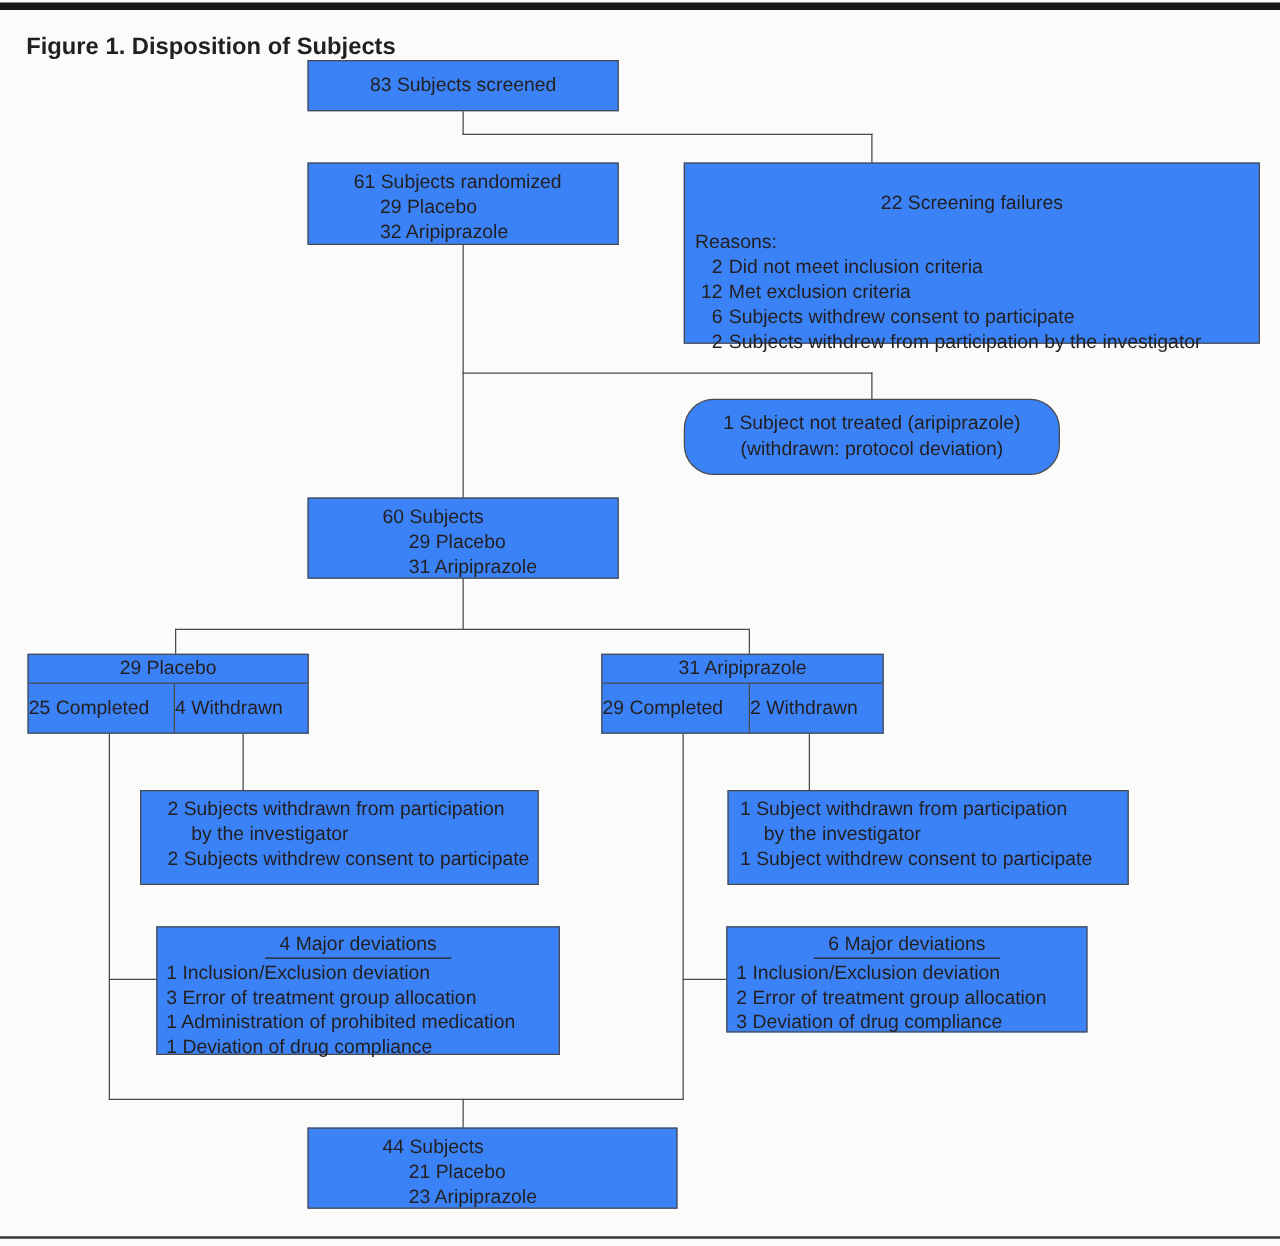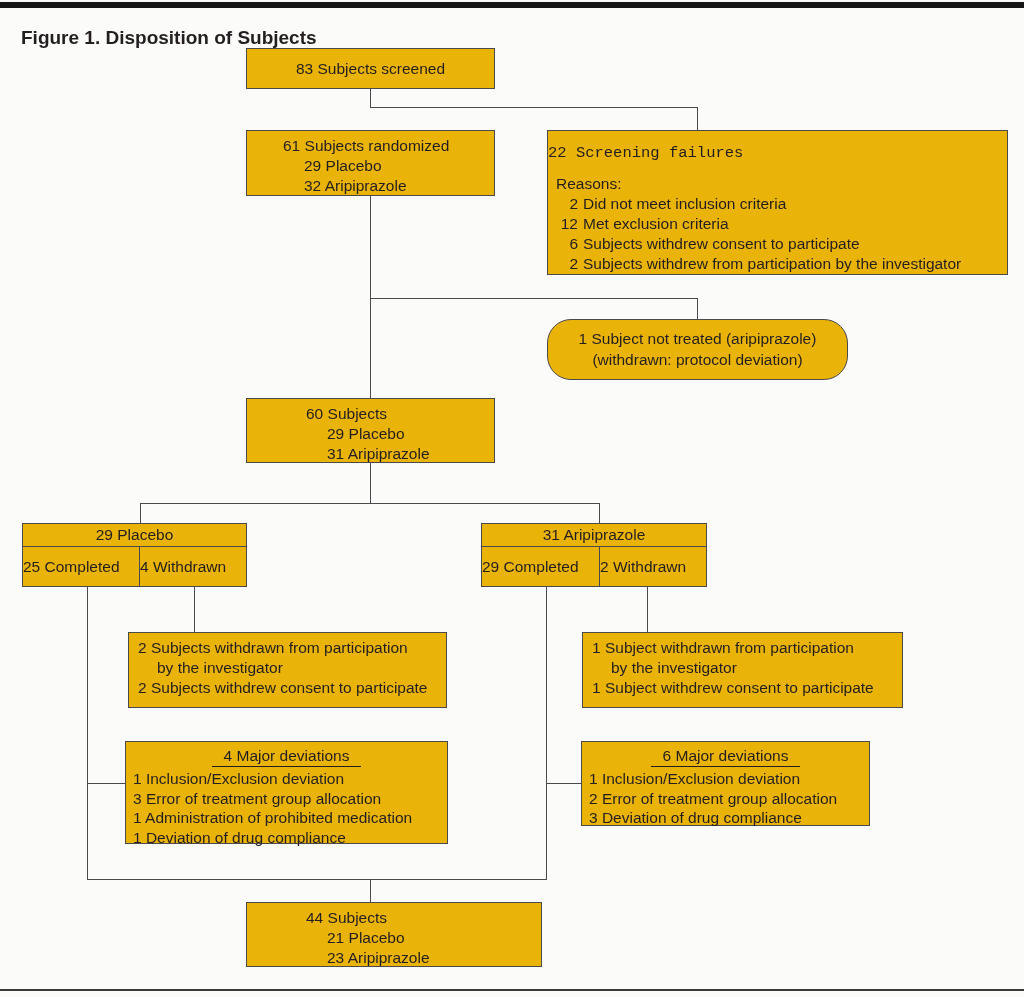--- a/index.html
+++ b/index.html
@@ -5,27 +5,27 @@
   html,body{margin:0;padding:0;background:#fbfbf9;}
   .page{position:relative;width:1024px;height:997px;background:#fbfbf9;
         font-family:"Liberation Sans",sans-serif;color:#231f20;overflow:hidden;}
   .rule-top{position:absolute;left:0;top:2px;width:1024px;height:6px;background:#161616;}
   .rule-bottom{position:absolute;left:0;top:989px;width:1024px;height:2px;background:#3a3a3a;}
   .figure-title{position:absolute;left:5px;top:11px;margin:16px;font-size:19px;font-weight:bold;}
   .hl,.vl{position:absolute;background:#4a4a4c;}
   .hl{height:1px;}
   .vl{width:1px;}
   .box{position:absolute;border:1px solid #4a4a4c;box-sizing:border-box;
-       font-size:15.5px;line-height:20px;background:#eab308;}
+       font-size:15.5px;line-height:20px;background:#3b82f6;}
   .center-single{display:flex;align-items:center;justify-content:center;}
   .bl{white-space:nowrap;}
   .pt5{padding-top:5px;}
   .tc{text-align:center;border-radius:24px;}
   
-  .sf-title{text-align:left;margin-top:12px;font-family:Liberation Mono, monospace;}
+  .sf-title{text-align:center;margin-top:22px;}
   .sf-reasons{margin-top:11px;padding-left:8px;}
   .sf-row{display:flex;padding-left:8px;}
   .sf-num{display:inline-block;width:22px;text-align:right;flex:none;}
   .sf-text{margin-left:5px;white-space:nowrap;}
   
   .gt-header{height:22px;border-bottom:1px solid #4a4a4c;display:flex;
              align-items:center;justify-content:center;}
   .gt-cells{display:flex;height:39px;}
   .gt-cell{display:flex;align-items:center;justify-content:flex-start;flex:1;}
   .gt-cell.first{border-right:1px solid #4a4a4c;flex:none;}
@@ -128,21 +128,21 @@
     <div class="gt-cells">
       <div class="gt-cell first" style="width:117px;">
         <span class="bl">29 Completed</span>
       </div>
       <div class="gt-cell">
         <span class="bl">2 Withdrawn</span>
       </div>
     </div>
   </div>
 
-  <div class="box wr" style="left:128px;top:632px;width:319px;height:76px;">
+  <div class="box wr" style="left:112px;top:632px;width:319px;height:76px;padding-left:12px;">
     <div class="bl l1">2 Subjects withdrawn from participation</div>
     <div class="bl l2">by the investigator</div>
     <div class="bl l3">2 Subjects withdrew consent to participate</div>
   </div>
 
   <div class="box wr" style="left:582px;top:632px;width:321px;height:76px;">
     <div class="bl l1">1 Subject withdrawn from participation</div>
     <div class="bl l2">by the investigator</div>
     <div class="bl l3">1 Subject withdrew consent to participate</div>
   </div>

